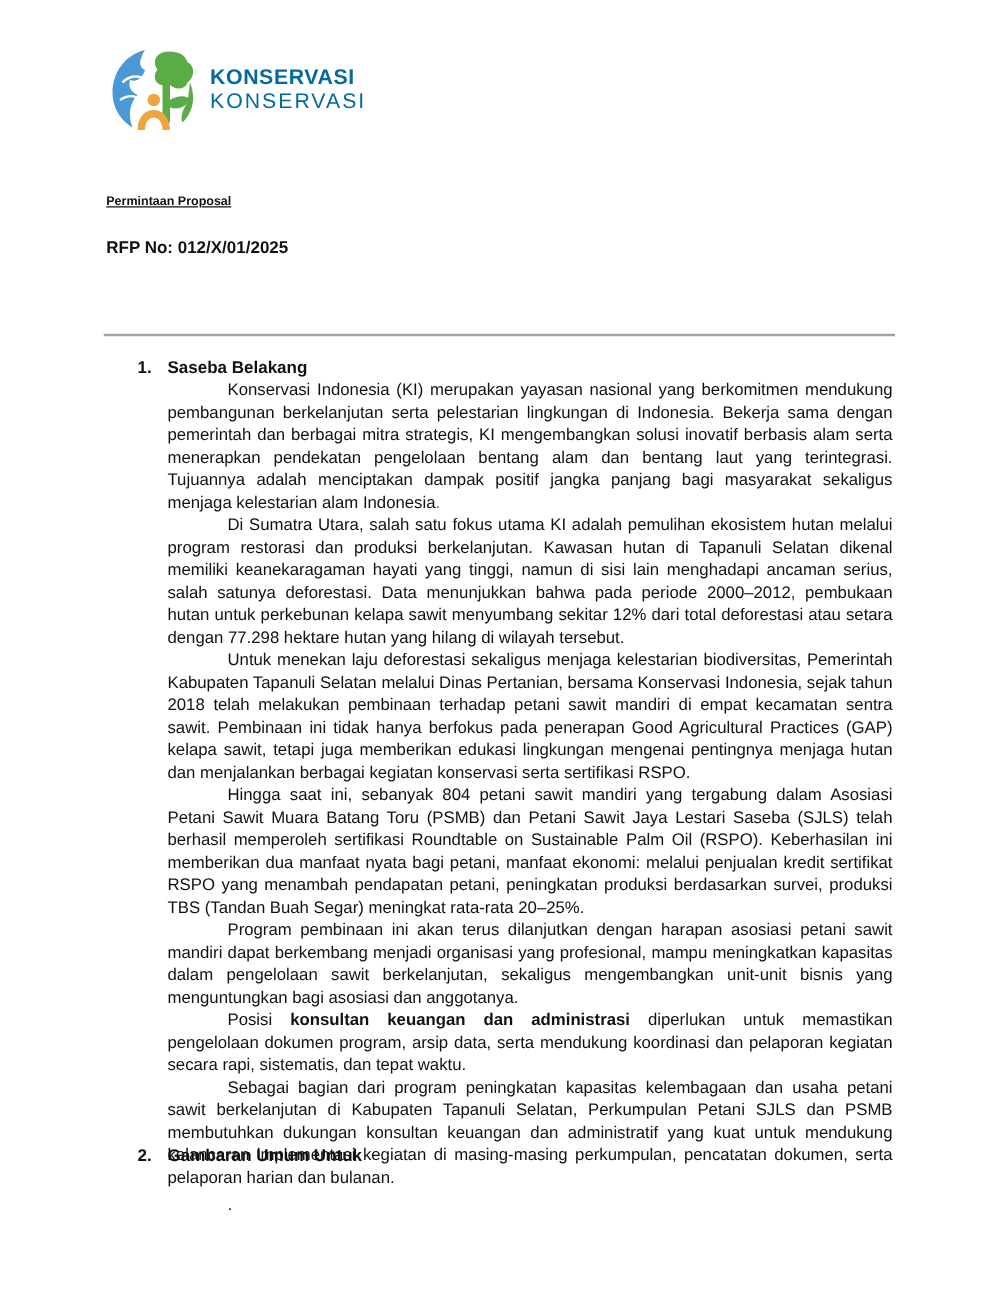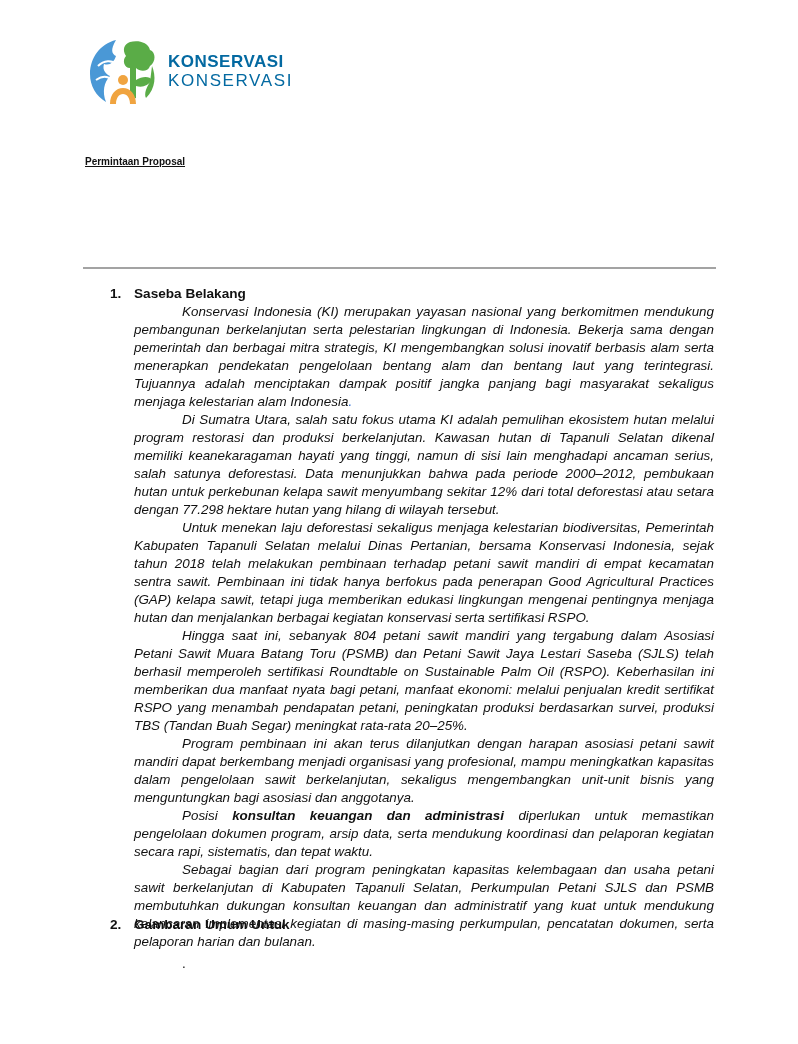--- a/index.html
+++ b/index.html
@@ -17,21 +17,21 @@
     .header .title { font-weight: bold; text-decoration: underline; font-size: 10px; margin: 0 0 18px 0; line-height: 18px; }
     .header .line { font-weight: bold; line-height: 18px; font-size: 13.6px; margin: 0; }
     .header .date-val { font-weight: normal; }
 
     .divider { position: absolute; left: 83px; top: 267px; width: 633px; height: 1.5px; background: #a3a3a3; }
 
     .section { position: absolute; left: 110px; width: 604px; }
     .sec-head { font-weight: bold; font-size: 13.6px; line-height: 18px; display: flex; }
     .sec-head .num { width: 24px; }
     .body { margin-left: 24px; width: 580px; line-height: 18px; text-align: justify; }
-    .body p { margin: 0; text-indent: 48px; font-style: italic; }
+    .body p { margin: 0; text-indent: 48px; }
     .body b { font-weight: bold; }
     .body .blue-dot { color: #2f6fd6; }
     .dotline { margin-left: 48px; height: 18px; line-height: 18px; margin-top: 4px; }
   </style>
 </head>
 <body>
 
 <div class="logo">
   <svg viewBox="0 0 76 72">
     <path d="M30 4 C14 8 4 22 4 38 C4 50 10 60 20 66 C16 56 18 46 24 40 C20 38 16 34 18 28 C24 30 28 26 30 20 C26 18 24 14 30 4 Z" fill="#4a98d6"></path>
@@ -43,20 +43,21 @@
     <path d="M24 68 C24 58 30 52 37 52 C44 52 50 58 50 68 L44 68 C44 62 41 58 37 58 C33 58 30 62 30 68 Z" fill="#f0a440"></path>
   </svg>
   <div class="logo-text">
     <span class="l1">KONSERVASI</span>
     <span class="l2">KONSERVASI</span>
   </div>
 </div>
 
 <div class="header">
   <p class="title">Permintaan Proposal</p>
+  <p class="line">RFP No: 012/X/01/2025</p>
 </div>
 
 <div class="divider"></div>
 
 <div class="section" style="top:285px;">
   <div class="sec-head">
     <span class="num">1.</span>
     <span>Saseba Belakang</span>
   </div>
   <div class="body">

